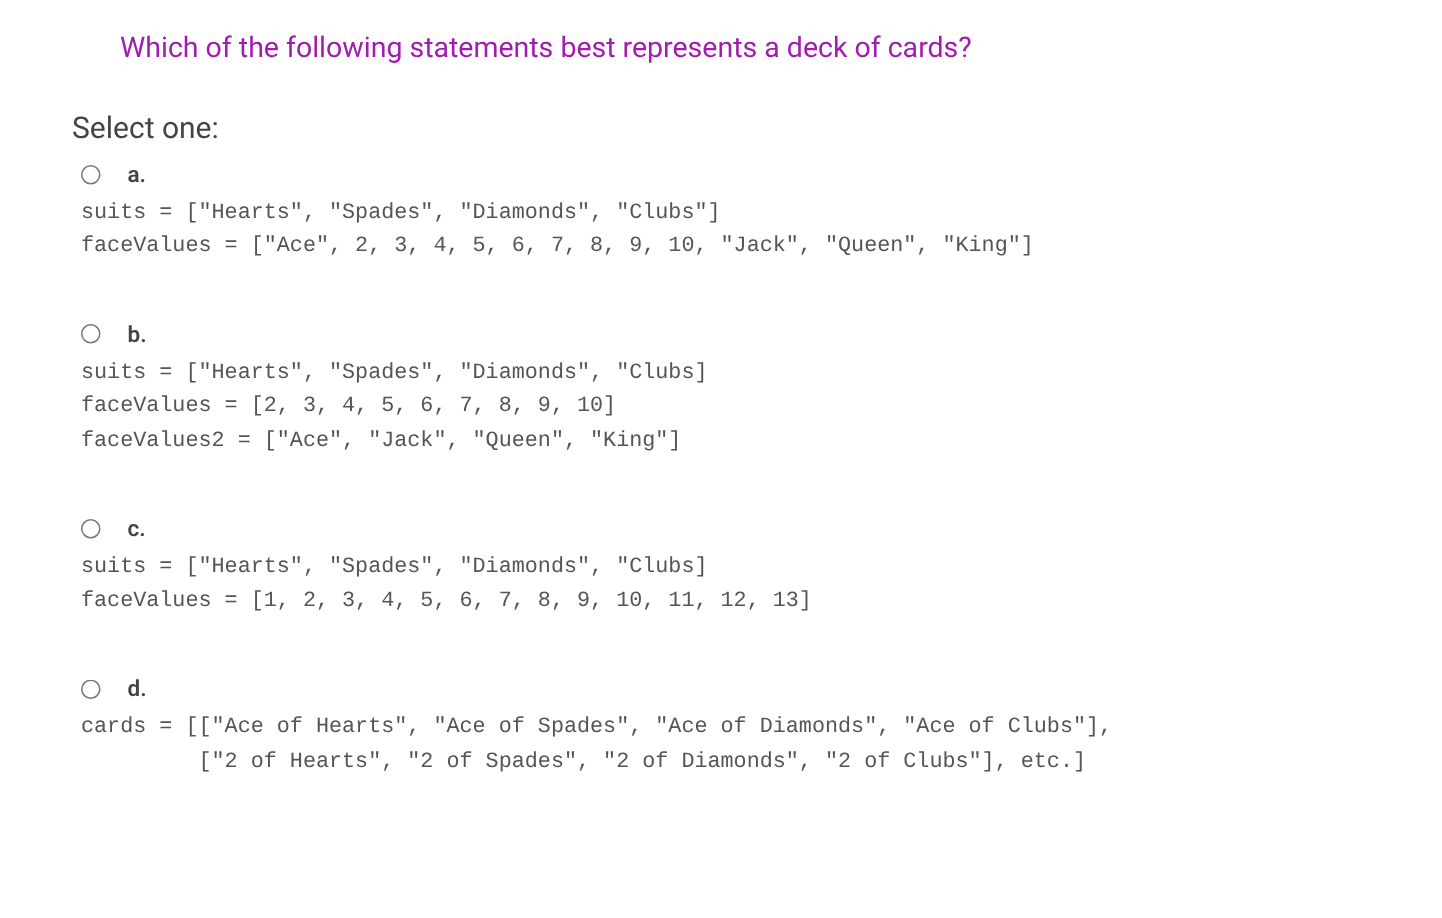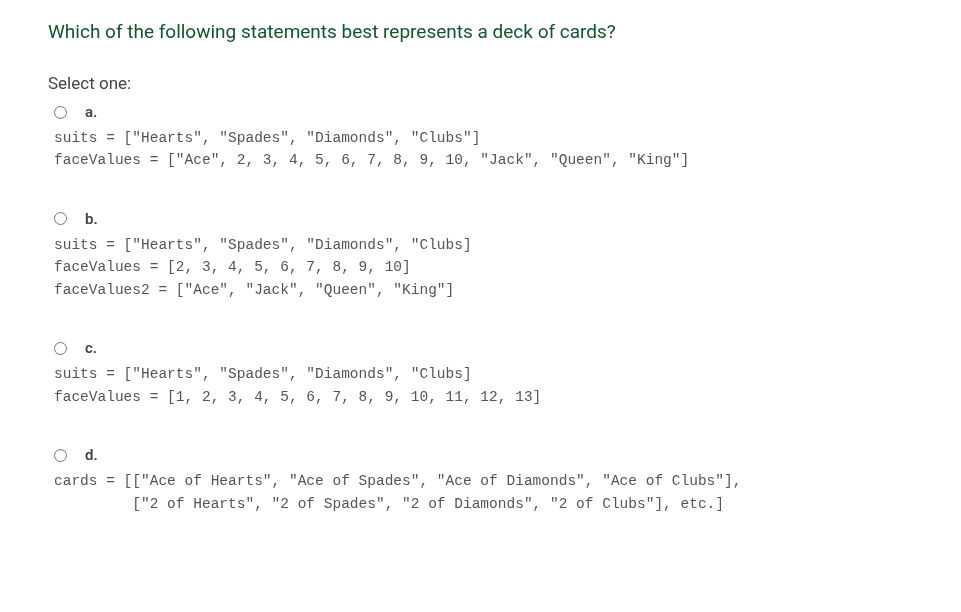--- a/index.html
+++ b/index.html
@@ -5,26 +5,27 @@
     * { margin: 0; padding: 0; box-sizing: border-box; }
     body {
       font-family: -apple-system, BlinkMacSystemFont, "Segoe UI", Roboto, Arial, sans-serif;
       background: #fff;
       padding: 20px 48px;
       color: #333;
       width: 961px;
     }
     .question-text {
       font-size: 19px;
-      color: #14532d;
+      color: #a21caf;
       margin-bottom: 30px;
       font-weight: 400;
+      margin-left: 32px;
     }
     .select-one {
-      font-size: 17px;
+      font-size: 20px;
       color: #444;
       margin-bottom: 10px;
     }
     .option {
       margin-bottom: 38px;
     }
     .option-header {
       display: flex;
       align-items: center;
       margin-bottom: 6px;

